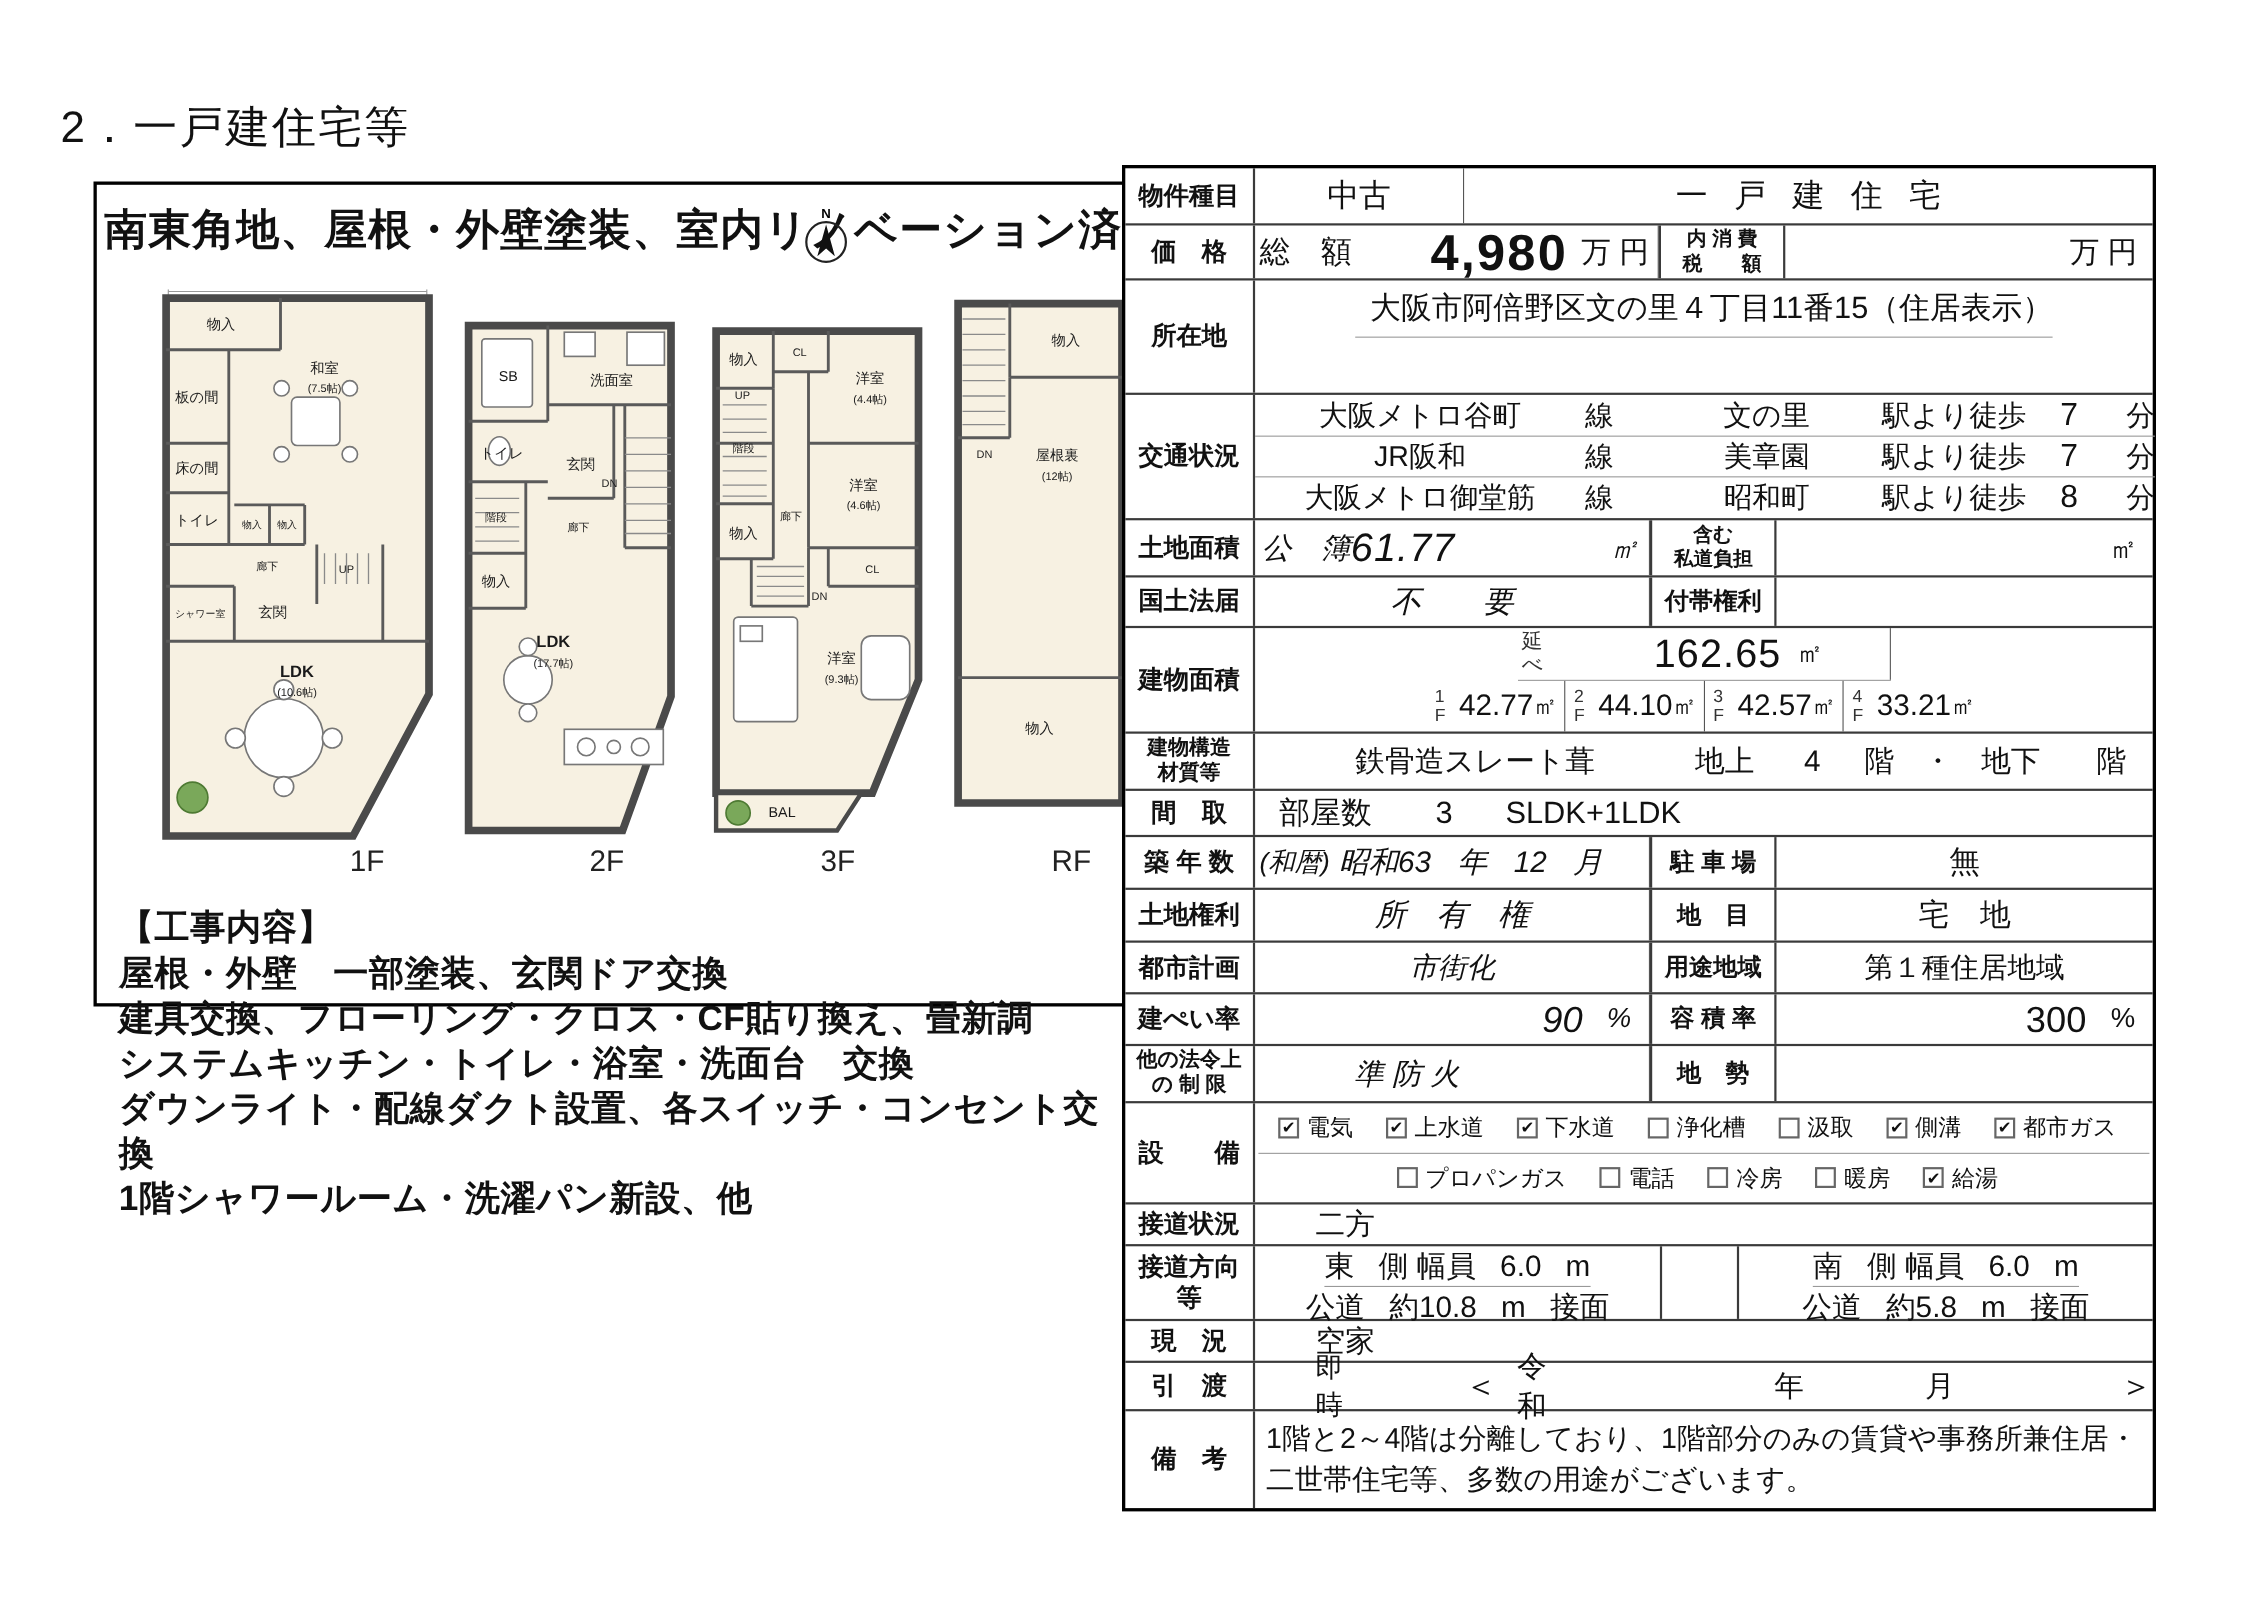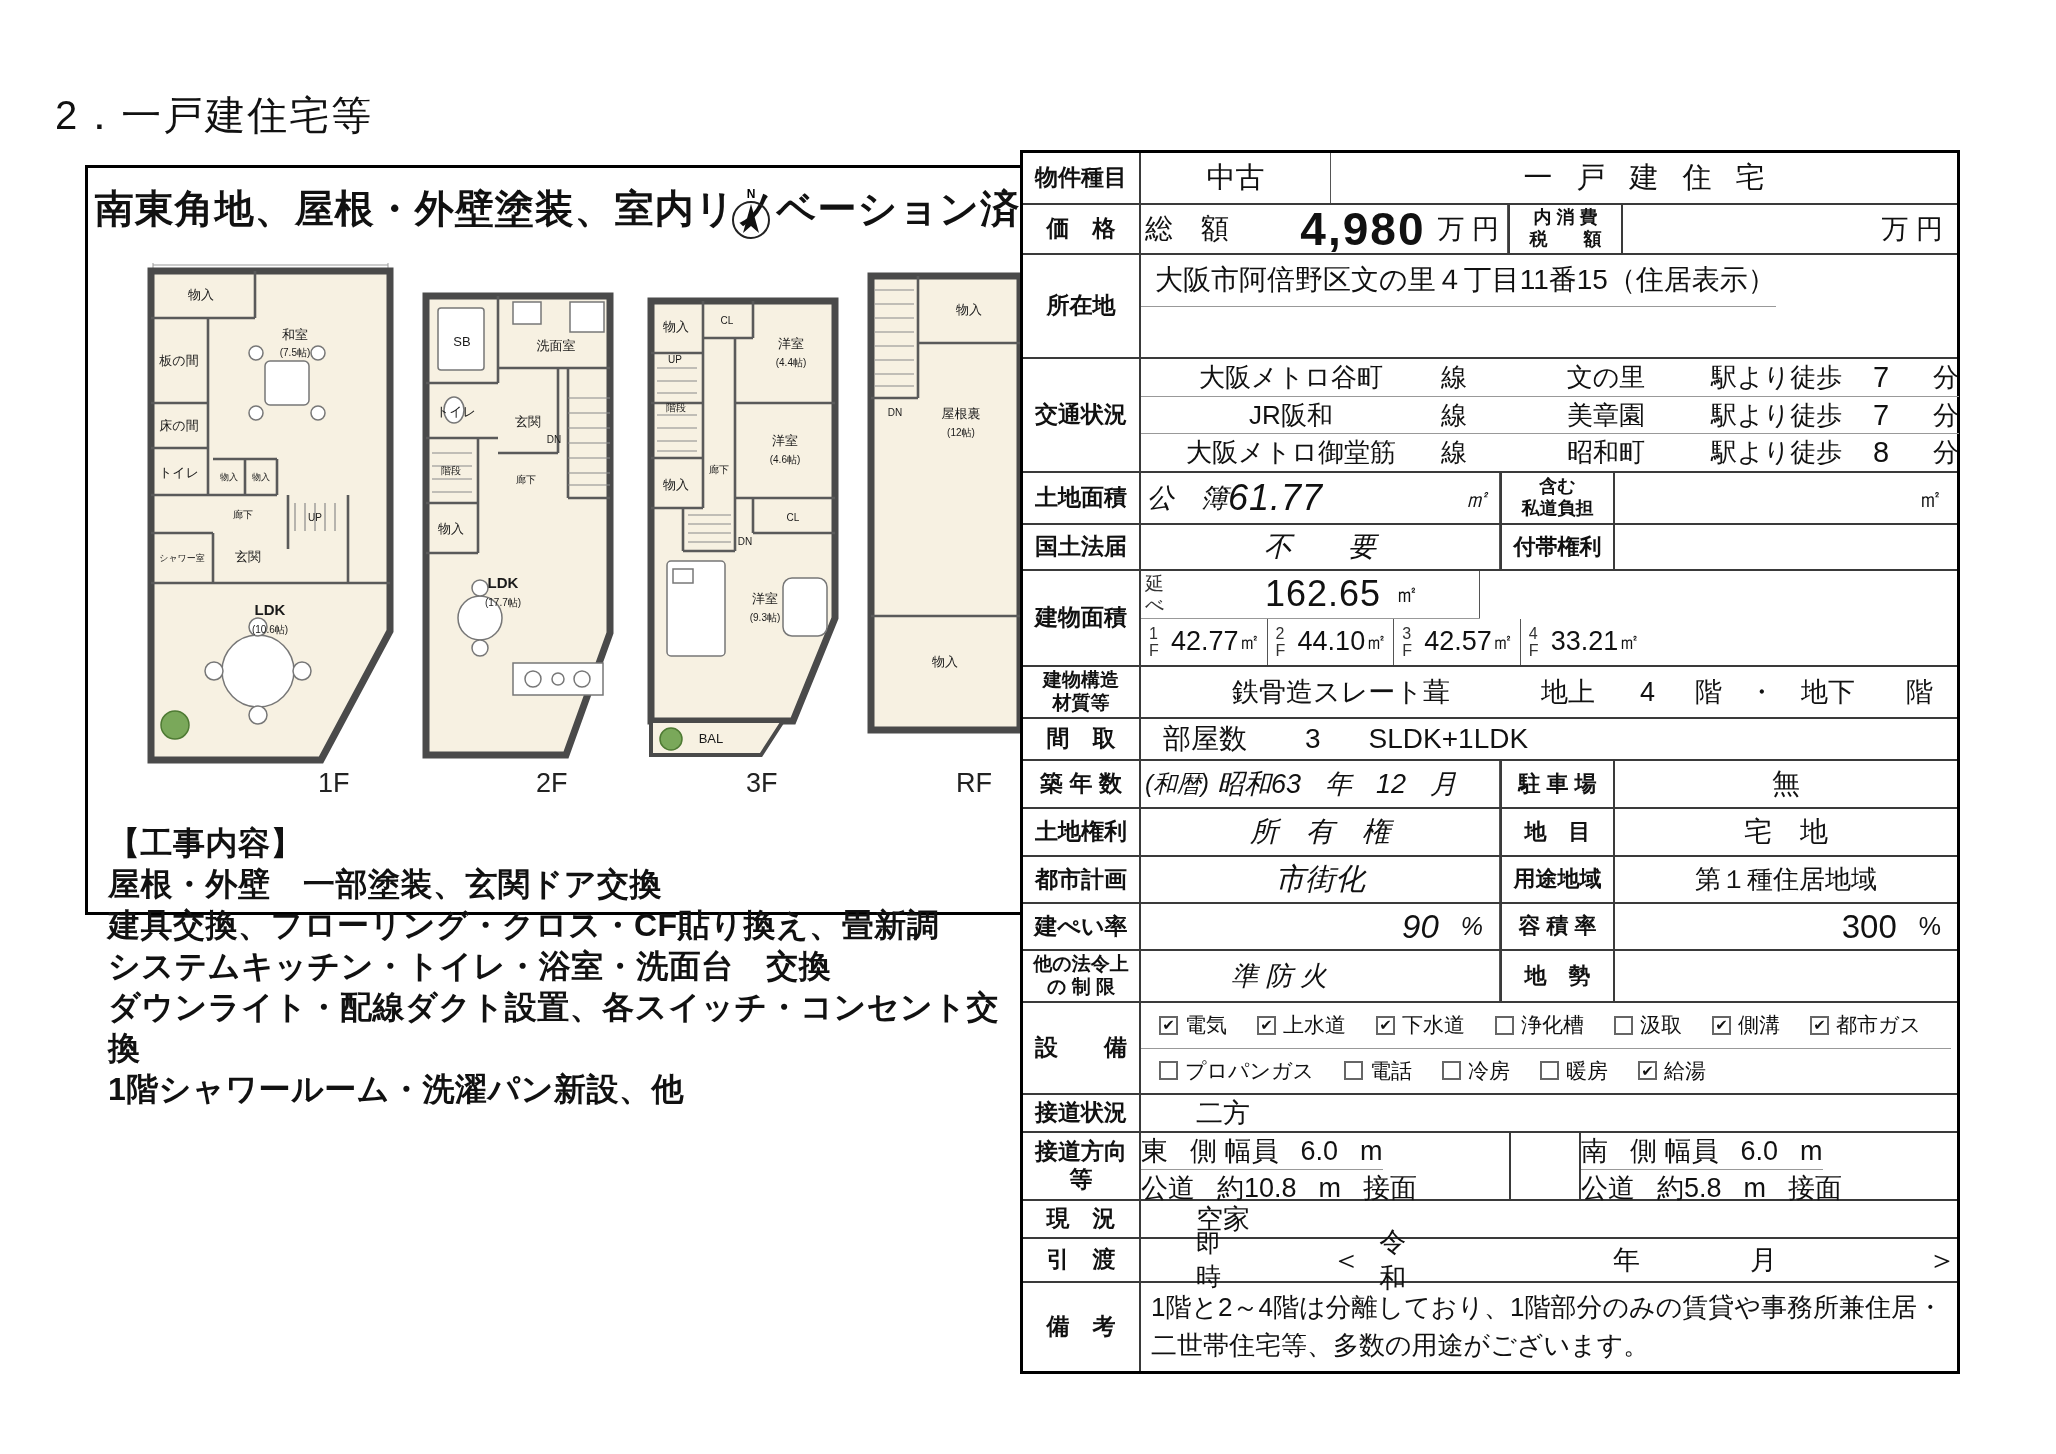--- a/index.html
+++ b/index.html
@@ -33,21 +33,21 @@
   .spec{position:absolute;left:1020px;top:150px;width:940px;border:3px solid #000;display:flex;flex-direction:column;background:#fff;}
   .trow{display:flex;border-bottom:2px solid #3a3a3a;flex:0 0 auto;align-items:stretch;}
   .trow:last-child{border-bottom:none;}
   .lbl{flex:0 0 118px;border-right:2px solid #3a3a3a;display:flex;flex-direction:column;align-items:center;justify-content:center;font-weight:bold;font-size:23px;line-height:1.2;text-align:center;padding:2px;}
   .lbl.small{font-size:19px;}
   .mid{flex:0 0 115px;border-left:2px solid #3a3a3a;border-right:2px solid #3a3a3a;display:flex;flex-direction:column;align-items:center;justify-content:center;font-weight:bold;font-size:22px;line-height:1.2;text-align:center;}
   .mid.tiny{font-size:18px;}
   .cell{display:flex;align-items:center;font-size:26px;}
   .c1{flex:0 0 359px;font-style:italic;}
   .cfill{flex:1 1 auto;}
-  .sub{display:flex;flex-direction:column;flex:1;align-items:flex-start;}
+  .sub{display:flex;flex-direction:column;flex:1;align-items:center;}
   .subrow{display:flex;align-items:center;flex:1;border-bottom:1px solid #999;font-size:26px;}
   .subrow:last-child{border-bottom:none;}
   .vdiv{border-right:1.5px solid #555;}
   .center{justify-content:center;text-align:center;}
   .big-price{font-size:46px;font-weight:bold;letter-spacing:2px;}
   .big-area{font-size:36px;letter-spacing:1px;}
   .spread{letter-spacing:24px;justify-content:center;padding-left:24px;}
   .fstack{width:18px;line-height:17px;font-size:16px;word-break:break-all;color:#333;margin:0 4px 0 8px;}
   .vert{width:26px;line-height:21px;font-size:19px;word-break:break-all;margin-left:4px;color:#333;}
   .cb{width:19px;height:19px;border:2px solid #666;background:#fff;display:inline-flex;align-items:center;justify-content:center;margin-right:7px;flex:0 0 auto;}
@@ -433,21 +433,21 @@
 
   <div class="trow" style="height:48px">
     <div class="lbl">土地権利</div>
     <div class="cell c1 vdiv center" style="font-size:28px">所　有　権</div>
     <div class="mid">地　目</div>
     <div class="cell cfill center" style="font-size:28px">宅　地</div>
   </div>
 
   <div class="trow" style="height:47px">
     <div class="lbl">都市計画</div>
-    <div class="cell c1 vdiv center" style="font-size:30px">市街化</div>
+    <div class="cell c1 vdiv center" style="font-size:26px">市街化</div>
     <div class="mid">用途地域</div>
     <div class="cell cfill center" style="font-size:26px">第１種住居地域</div>
   </div>
 
   <div class="trow" style="height:47px">
     <div class="lbl">建ぺい率</div>
     <div class="cell c1 vdiv">
       <span style="flex:1;text-align:right;font-size:33px">90</span>
       <span style="font-size:25px;margin:0 16px 0 22px">%</span>
     </div>

